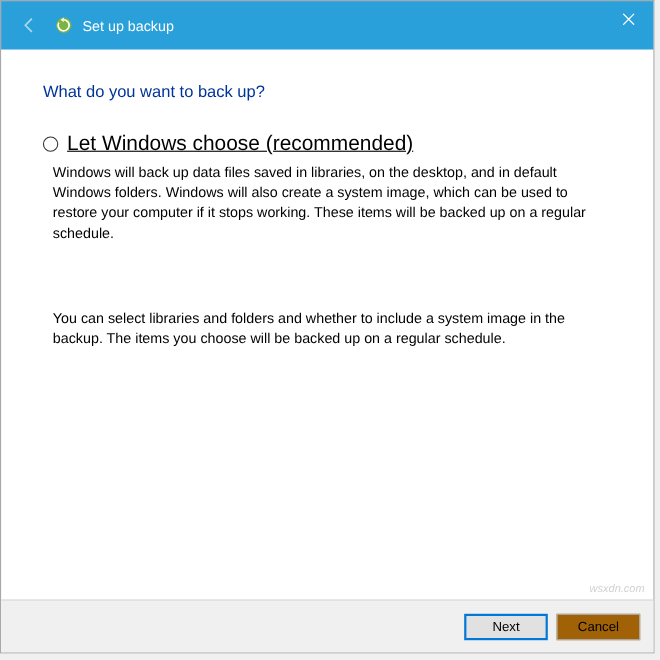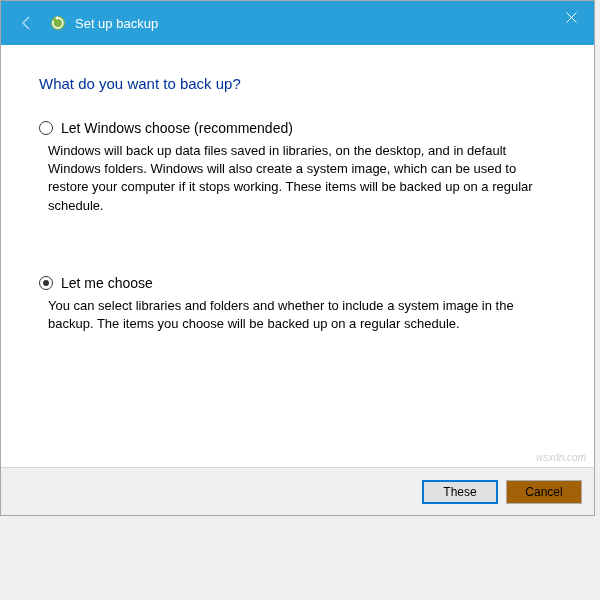--- a/index.html
+++ b/index.html
@@ -5,21 +5,21 @@
     * { margin: 0; padding: 0; box-sizing: border-box; }
     body {
       font-family: 'Segoe UI', Tahoma, sans-serif;
       background: #f0f0f0;
       width: 600px;
       height: 600px;
       overflow: hidden;
     }
     .window {
       width: 595px;
-      height: 516px;
+      height: 594px;
       background: #fff;
       border: 1px solid #a8a8a8;
       position: relative;
     }
     .titlebar {
       height: 44px;
       background: #29a0da;
       display: flex;
       align-items: center;
       padding: 0 0 0 14px;
@@ -89,22 +89,23 @@
       flex-shrink: 0;
     }
     .radio.selected::after {
       content: '';
       width: 6px;
       height: 6px;
       background: #333;
       border-radius: 50%;
     }
     .option-label {
-      font-size: 14px;
+      font-size: 19px;
       color: #000;
+      text-decoration: underline;
     }
     .option-desc {
       font-size: 13px;
       color: #000;
       line-height: 1.4;
       margin-left: 9px;
       max-width: 500px;
     }
     .footer {
       position: absolute;
@@ -172,27 +173,23 @@
 
     <div class="option-group">
       <div class="option-row">
         <div class="radio"></div>
         <span class="option-label">Let Windows choose (recommended)</span>
       </div>
       <div class="option-desc">Windows will back up data files saved in libraries, on the desktop, and in default Windows folders. Windows will also create a system image, which can be used to restore your computer if it stops working. These items will be backed up on a regular schedule.</div>
     </div>
 
     <div class="option-group">
-      <div class="option-row">
-        <div class="radio selected"></div>
-        <span class="option-label">Let me choose</span>
-      </div>
       <div class="option-desc">You can select libraries and folders and whether to include a system image in the backup. The items you choose will be backed up on a regular schedule.</div>
     </div>
   </div>
 
   <div class="watermark">wsxdn.com</div>
 
   <div class="footer">
-    <button class="btn primary">These</button>
+    <button class="btn primary">Next</button>
     <button class="btn">Cancel</button>
   </div>
 </div>
 
 </body></html>

